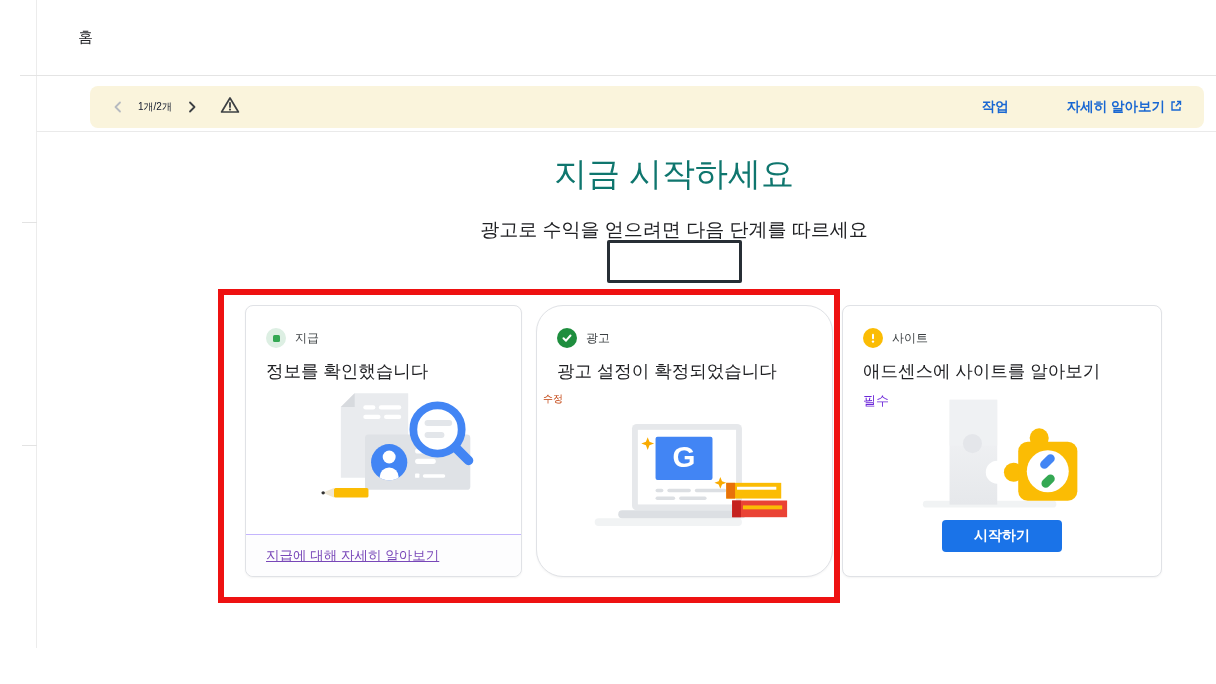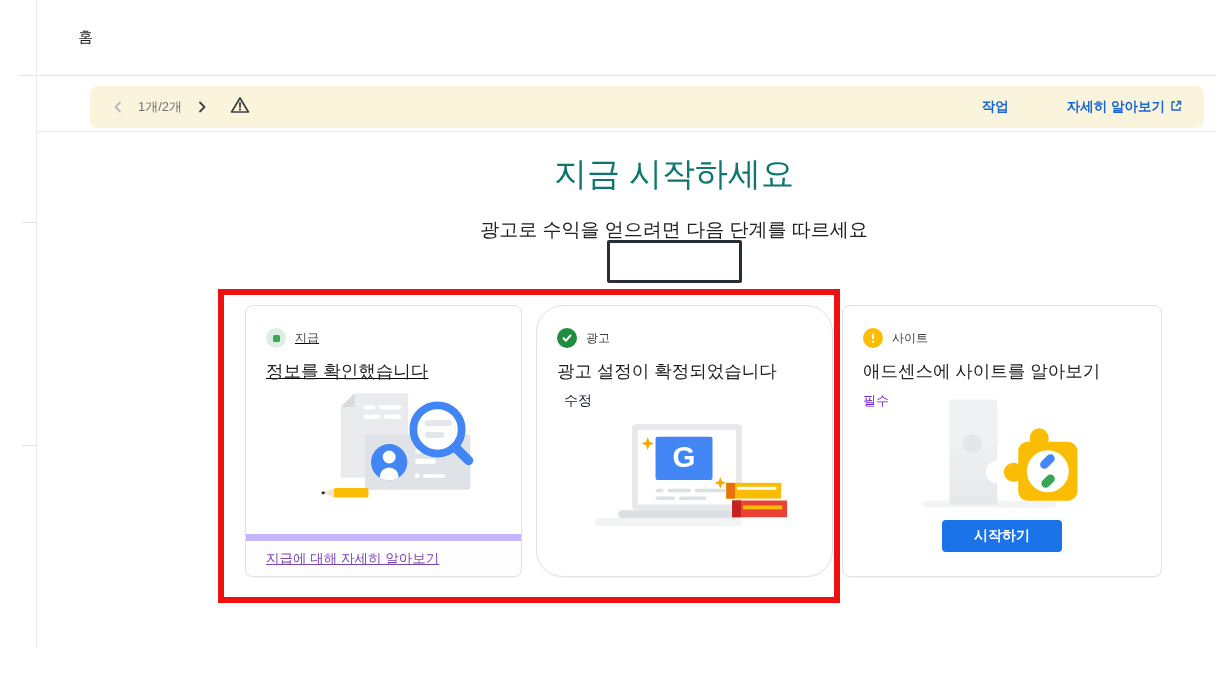--- a/index.html
+++ b/index.html
@@ -11,62 +11,62 @@
   .tick { position:absolute; left:22px; width:15px; height:1px; background:#e3e3e3; }
   .divider-top { position:absolute; left:20px; right:0; top:75px; height:1px; background:#e4e4e4; }
   .divider-sub { position:absolute; left:36px; right:0; top:131px; height:1px; background:#eaeaea; }
 
   .page-title { position:absolute; left:78px; top:28px; font-size:15px; color:#202124; }
 
   
   .banner { position:absolute; left:90px; top:86px; right:12px; height:42px; background:#faf4dc;
             border-radius:8px; display:flex; align-items:center; padding:0 22px; }
   .banner .pager { display:flex; align-items:center; gap:14px; }
-  .banner .pager-label { font-size:13px; color:#737373; }
+  .banner .pager-label { font-size:10px; color:#0f172a; }
   .banner .msg-wrap { display:flex; align-items:center; gap:12px; margin-left:22px; flex:1; min-width:0; }
   .banner .message { font-size:13.5px; color:#3c4043; white-space:nowrap; overflow:hidden; }
   .banner .actions { display:flex; align-items:center; gap:30px; margin-left:16px; }
   .blue-link { color:#1967d2; font-size:13.5px; font-weight:600; cursor:pointer; display:inline-flex; align-items:center; gap:5px; white-space:nowrap;margin-left:28px; }
   .icon-btn { display:inline-flex; align-items:center; cursor:pointer; }
 
   
   .hero { position:absolute; left:132px; right:0; top:152px; text-align:center; }
   .hero-title { font-size:33px; color:#0f766e; font-weight:400; }
   .hero-subtitle { margin-top:20px; font-size:19px; color:#202124; font-weight:400; }
 
   
   .anno-box { position:absolute; left:607px; top:240px; width:135px; height:43px; background:#fff;
               border:3px solid #272e35; border-radius:2px; z-index:6; }
   .anno-red { position:absolute; left:218px; top:289px; width:622px; height:314px;
               border:6px solid #ee1111; z-index:5; pointer-events:none; }
 
   
   .card { position:absolute; top:305px; height:272px; background:#fff; border:1px solid #e0e2e6;
           border-radius:8px; box-shadow:0 1px 2px rgba(60,64,67,.06); }
-  .card1 { left:245px; width:277px;text-decoration:underline; }
+  .card1 { left:245px; width:277px; }
   .card2 { left:536px; width:297px;border-radius:27px; }
   .card3 { left:842px; width:320px; }
   .card-head { display:flex; align-items:center; gap:9px; margin:22px 0 0 20px; }
   .card-label { font-size:12px; color:#3c4043; }
   .card-title { margin:11px 20px 0 20px; font-size:17.5px; color:#202124; }
-  .edit-link { display:inline-block; margin:9px 0 0 27px; font-size:14px; color:#0f172a; cursor:pointer; }
+  .edit-link { display:inline-block; margin:9px 0 0 6px; font-size:10px; color:#c2410c; cursor:pointer; }
   .required { margin:9px 0 0 20px; font-size:13px; color:#6d28d9; }
 
   .badge { width:20px; height:20px; border-radius:50%; display:flex; align-items:center; justify-content:center; flex:none; }
   .badge-paylight { background:#ddefe3; }
   .badge-paylight .sq { width:7px; height:7px; border-radius:1.5px; background:#34a853; }
   .badge-green { background:#1e8e3e; }
   .badge-yellow { background:#fbbc04; }
 
   .illus { position:absolute; left:0; right:0; display:flex; justify-content:center; }
   .illus1 { top:82px; }
   .illus2 { top:104px; }
   .illus3 { top:88px; }
 
-  .card-footer { position:absolute; left:0; right:0; bottom:0; height:42px; border-top:7px solid #c4b5fd;
+  .card-footer { position:absolute; left:0; right:0; bottom:0; height:42px; border-top:1px solid #c4b5fd;
                  display:flex; align-items:center; padding-left:20px; border-radius:0 0 8px 8px; background:#fdfdfe; }
   .purple-link { font-size:13.5px; color:#7847b8; text-decoration:underline; cursor:pointer; }
 
   .start-btn { position:absolute; left:50%; bottom:24px; transform:translateX(-50%);
                background:#1a73e8; color:#fff; border:none; border-radius:4px; padding:7px 32px;
                font-size:14px; font-weight:600; font-family:inherit; cursor:pointer; }
 </style>
 </head>
 <body>
 

